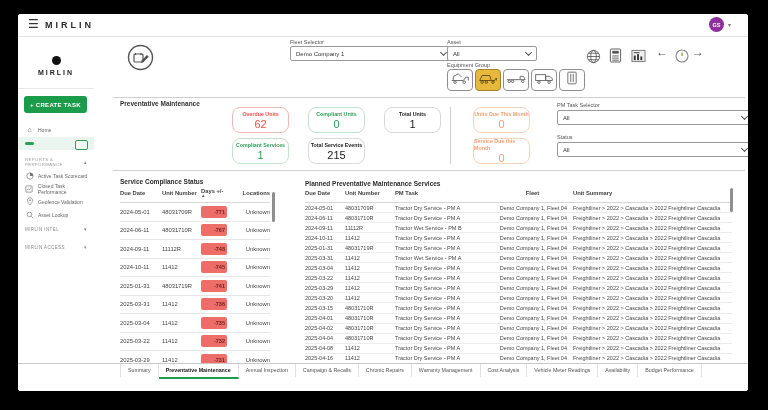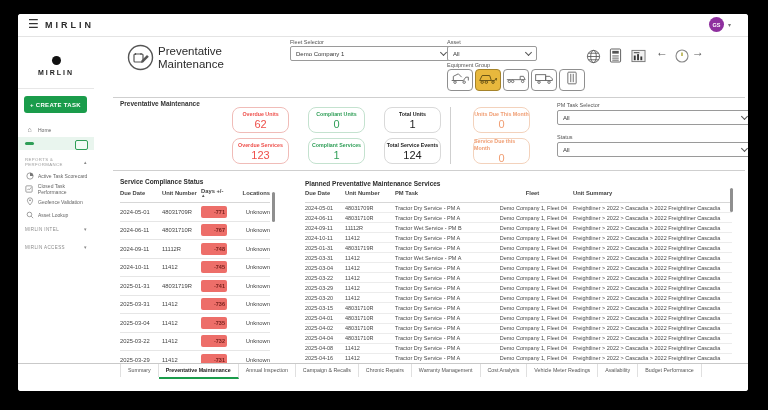--- a/index.html
+++ b/index.html
@@ -159,24 +159,20 @@
   <div class="main">
 
     <div class="abs pm-icon">
       <svg width="27" height="27" viewBox="0 0 27 27">
           <circle cx="13.5" cy="13.5" r="12" fill="none" stroke="#555" stroke-width="1.4"></circle>
           <rect x="7" y="10" width="9" height="8" rx="1" fill="none" stroke="#555" stroke-width="1.2"></rect>
           <path d="M8.5 9v2M14 9v2" stroke="#555" stroke-width="1.2"></path>
           <path d="M14.5 16.5l5.5-5.5 1.8 1.8-5.5 5.5-2.3.5z" fill="#555"></path>
         </svg>
     </div>
-    <div class="abs page-title">
-      <div>Preventative</div>
-      <div>Maintenance</div>
-    </div>
 
     <div class="abs fld-label" style="left:196px;top:3px;">Fleet Selector</div>
     <div class="abs selectbox" style="left:196px;top:10px;width:150px;">
       <span>Demo Company 1</span>
       <span class="sel-chev"></span>
     </div>
 
     <div class="abs fld-label" style="left:353px;top:3px;">Asset</div>
     <div class="abs selectbox" style="left:353px;top:10px;width:78px;">
       <span>All</span>
@@ -281,31 +277,27 @@
           <div class="kpi-value">62</div>
         </div>
         <div class="kpi-card kpi-green">
           <div class="kpi-label">Compliant Units</div>
           <div class="kpi-value">0</div>
         </div>
         <div class="kpi-card kpi-black">
           <div class="kpi-label">Total Units</div>
           <div class="kpi-value">1</div>
         </div>
-        <div class="kpi-card kpi-red">
-          <div class="kpi-label">Overdue Services</div>
-          <div class="kpi-value">123</div>
-        </div>
         <div class="kpi-card kpi-green">
           <div class="kpi-label">Compliant Services</div>
           <div class="kpi-value">1</div>
         </div>
         <div class="kpi-card kpi-black">
           <div class="kpi-label">Total Service Events</div>
-          <div class="kpi-value">124</div>
+          <div class="kpi-value">215</div>
         </div>
       </div>
     <div class="vdiv" style="left:356px;top:71px;height:57px;"></div>
     <div class="abs kpi-month" id="kpi-month">
         <div class="kpi-card kpi-orange">
           <div class="kpi-label">Units Due This Month</div>
           <div class="kpi-value">0</div>
         </div>
         <div class="kpi-card kpi-orange">
           <div class="kpi-label">Service Due this Month</div>

